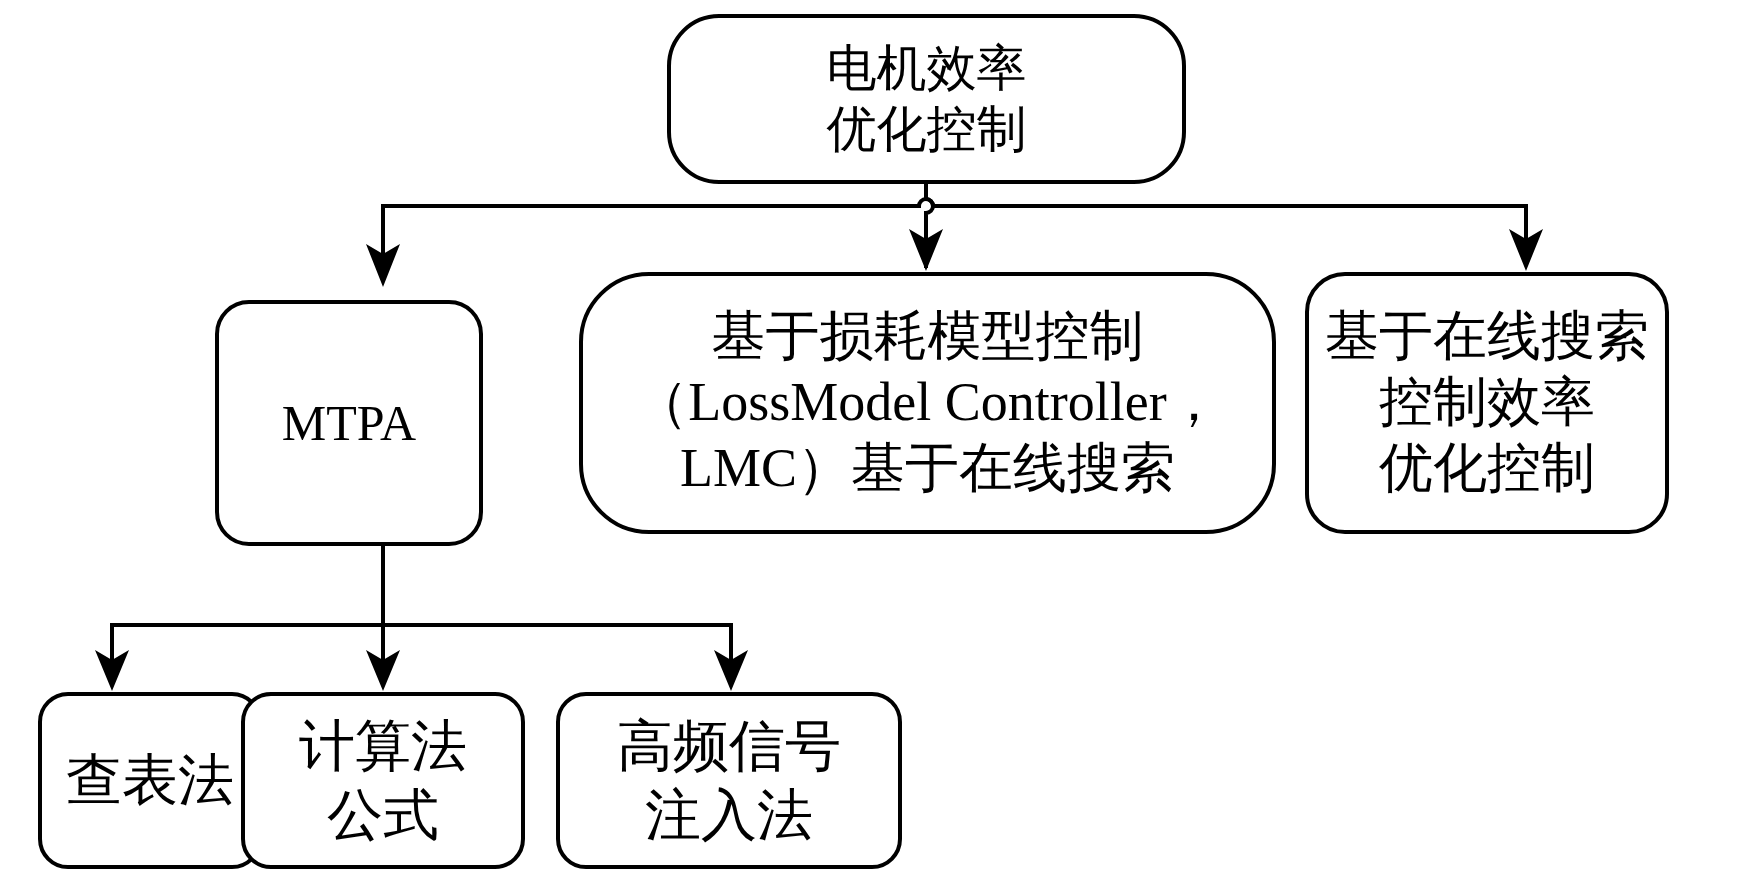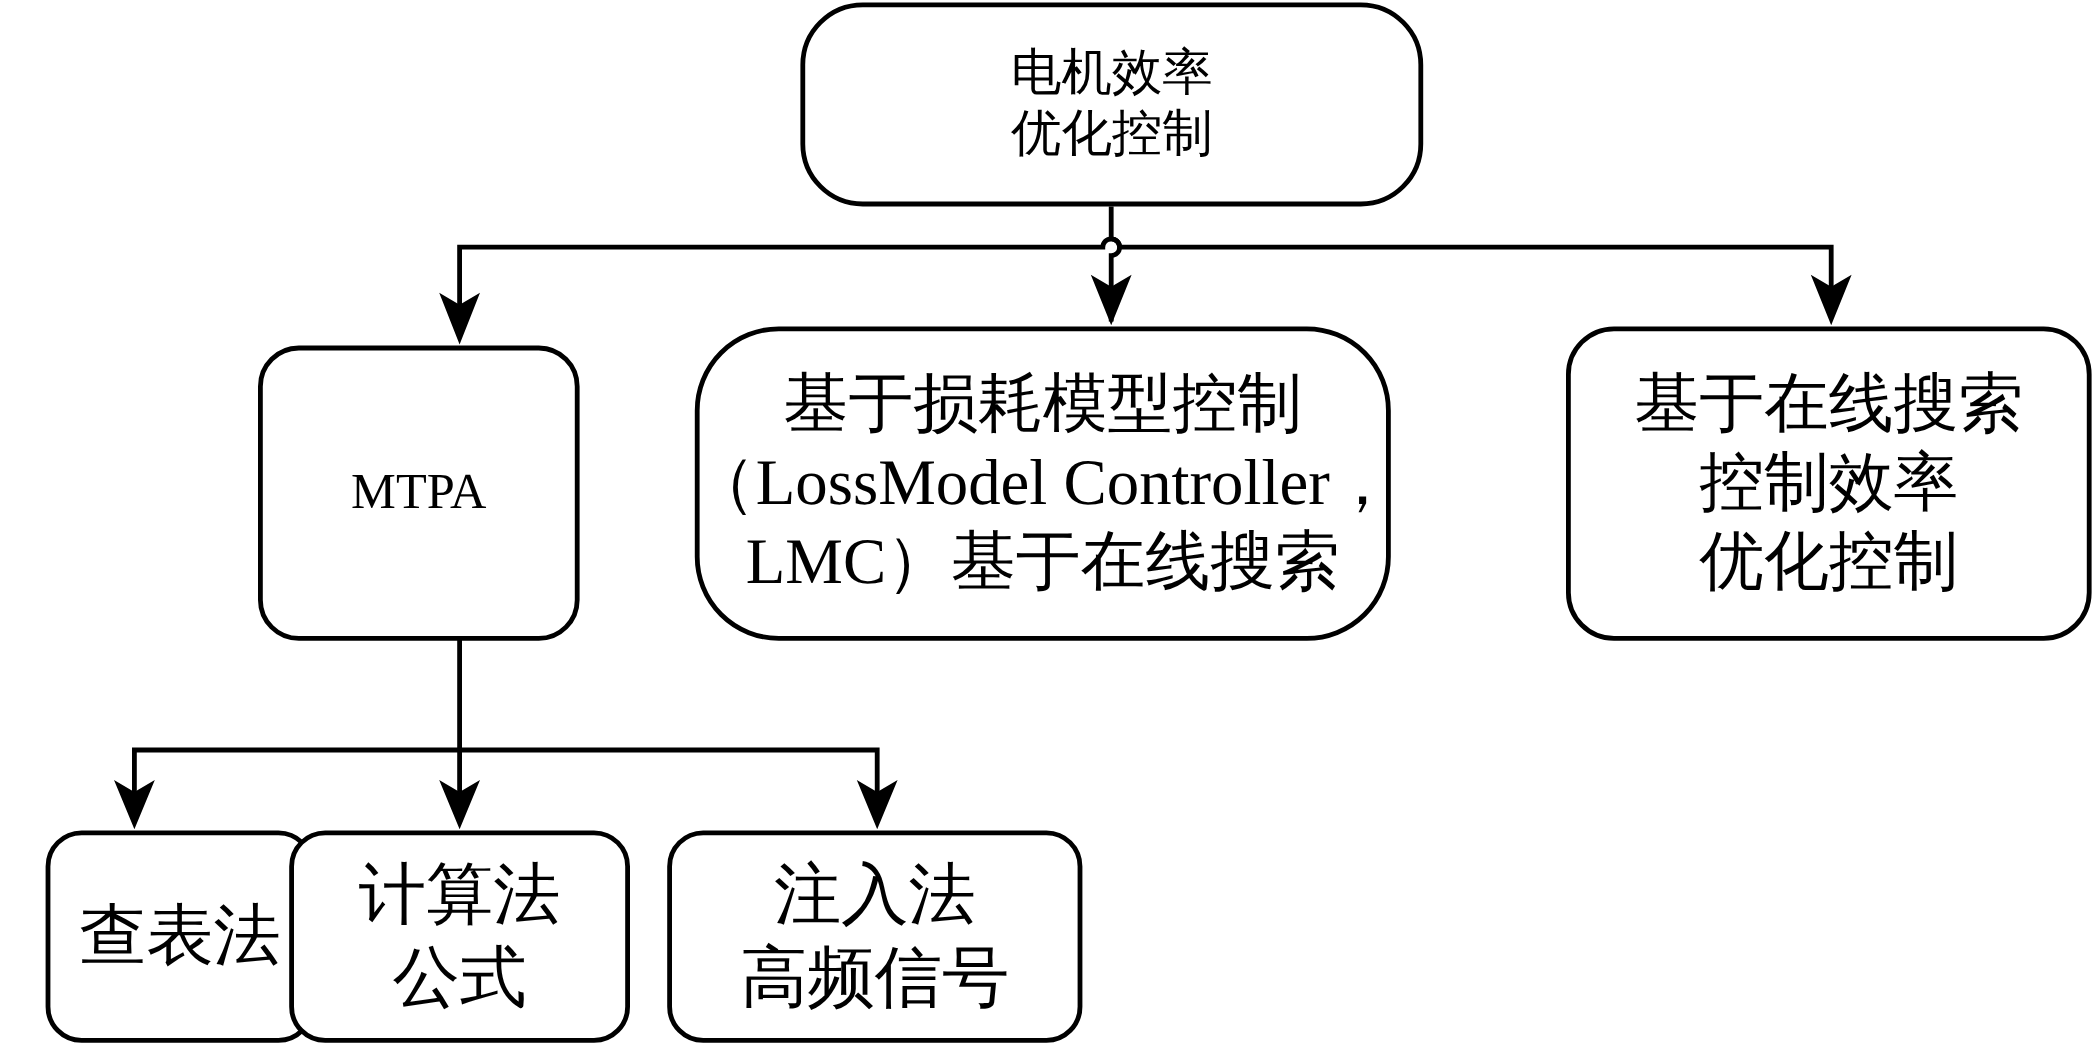--- a/index.html
+++ b/index.html
@@ -4,21 +4,21 @@
 <style>
   html, body { margin: 0; padding: 0; background: #ffffff; }
   body { width: 1748px; height: 871px; position: relative; overflow: hidden;
          font-family: "Liberation Serif", "DejaVu Serif", serif; color: #000; }
   svg.wires { position: absolute; left: 0; top: 0; }
   .node { position: absolute; box-sizing: border-box; border: 4px solid #000;
           background: #fff; display: flex; flex-direction: column;
           align-items: center; justify-content: center; text-align: center;
           line-height: 1.22; }
   .node span { display: block; white-space: nowrap; }
-  .big { font-size: 42px; }
+  .big { font-size: 50px; margin-top: 12px; }
   .mid { font-size: 56px; }
   .sm  { font-size: 54px; }
 </style>
 </head>
 <body>
 
 <svg class="wires" width="1748" height="871" viewBox="0 0 1748 871">
   <defs>
     <marker id="arr" markerWidth="10" markerHeight="12" refX="5" refY="11" orient="auto" markerUnits="userSpaceOnUse" viewBox="0 0 10 12">
     </marker>
@@ -39,37 +39,37 @@
 
 <div class="node big" style="left:667px; top:2px; width:519px; height:170px; border-radius:52px;">
   <span>电机效率</span>
   <span>优化控制</span>
 </div>
 
 <div class="node big" style="left:215px; top:288px; width:268px; height:246px; border-radius:34px;">
   <span>MTPA</span>
 </div>
 
-<div class="node sm" style="left:579px; top:272px; width:580px; height:262px; border-radius:70px;">
+<div class="node sm" style="left:579px; top:272px; width:697px; height:262px; border-radius:70px;">
   <span>基于损耗模型控制</span>
   <span>（LossModel Controller，</span>
   <span>LMC）基于在线搜索</span>
 </div>
 
-<div class="node sm" style="left:1305px; top:272px; width:438px; height:262px; border-radius:40px;">
+<div class="node sm" style="left:1305px; top:272px; width:364px; height:262px; border-radius:40px;">
   <span>基于在线搜索</span>
   <span>控制效率</span>
   <span>优化控制</span>
 </div>
 
 <div class="node mid" style="left:2px; top:692px; width:224px; height:177px; border-radius:30px;margin-left:36px;">
   <span>查表法</span>
 </div>
 
 <div class="node mid" style="left:241px; top:692px; width:284px; height:177px; border-radius:30px;">
   <span>计算法</span>
   <span>公式</span>
 </div>
 
 <div class="node mid" style="left:556px; top:692px; width:346px; height:177px; border-radius:30px;">
+  <span>高频信号</span>
   <span>注入法</span>
-  <span>高频信号</span>
 </div>
 
 </body></html>

